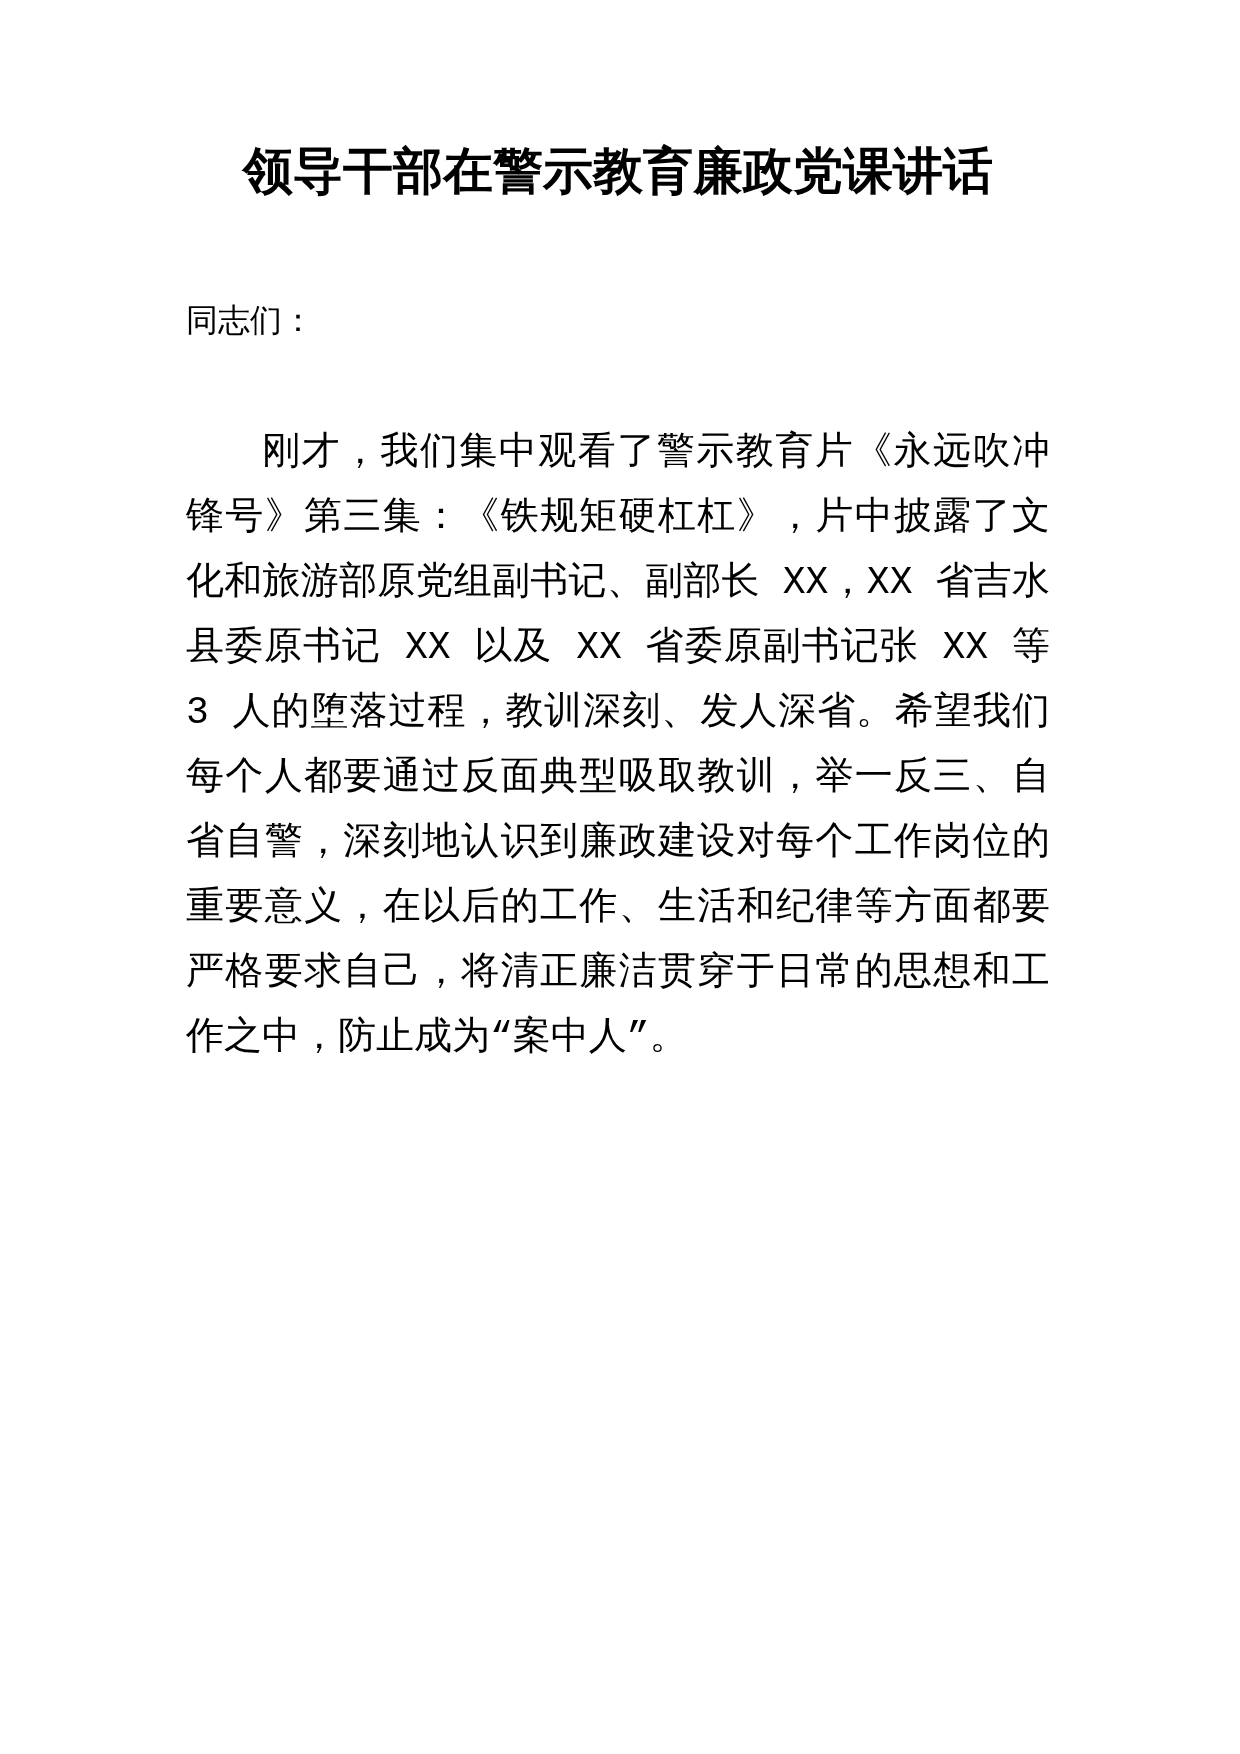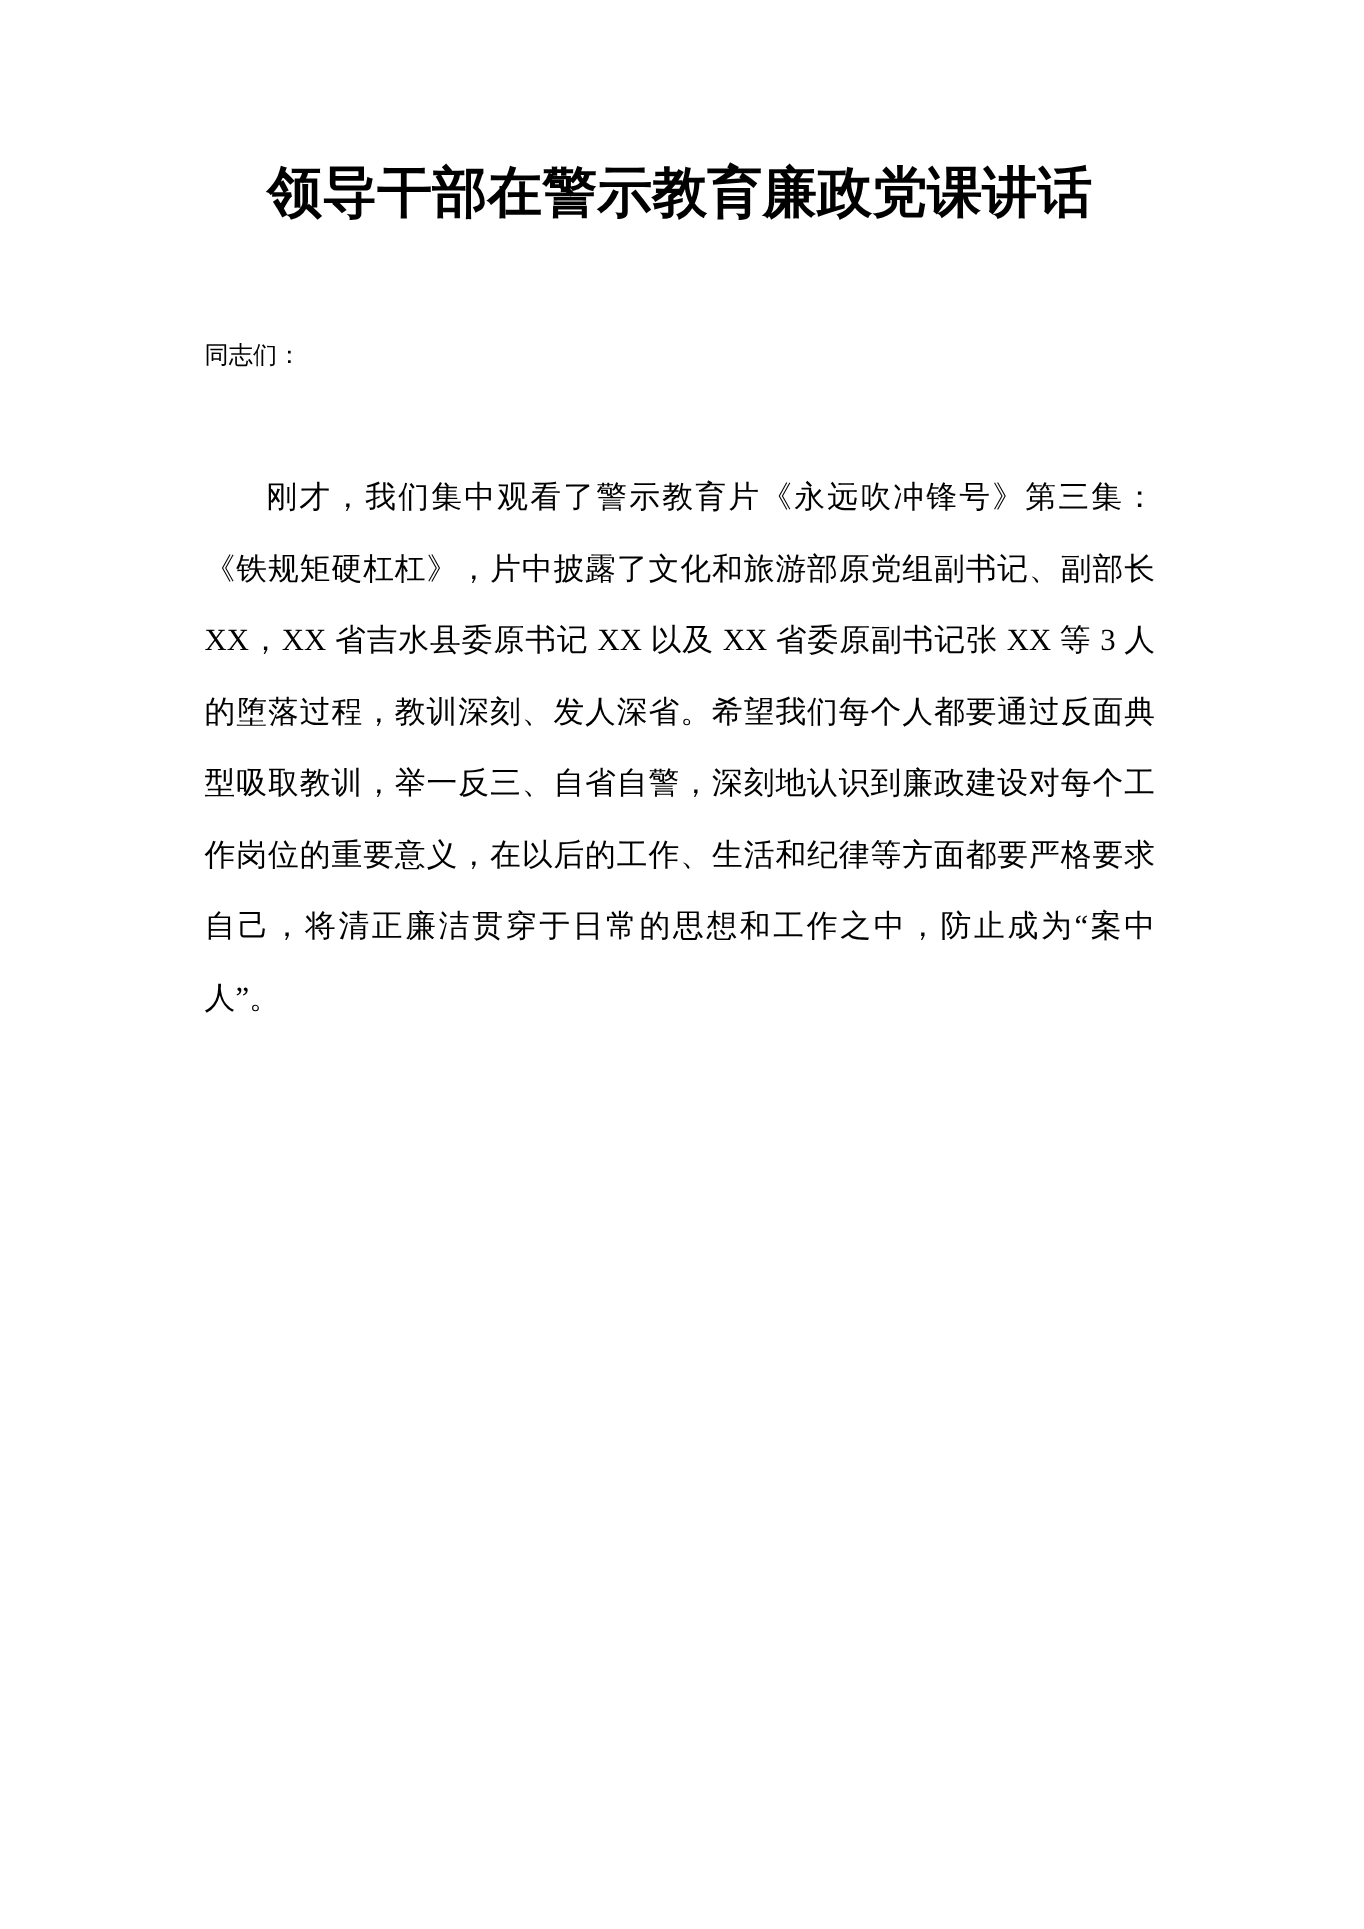--- a/index.html
+++ b/index.html
@@ -9,41 +9,41 @@
   }
   .page {
     position: relative;
     width: 1240px;
     height: 1430px;
     margin: 0 auto;
     box-sizing: border-box;
     padding: 0 190px 0 186px;
     background: #ffffff;
     color: #000000;
-    font-family: Liberation Serif, serif;
+    font-family: Liberation Mono, monospace;
     overflow: hidden;
   }
   .doc-title {
     margin: 145px 0 0 0;
     text-align: center;
     font-size: 50px;
     line-height: 60px;
     font-weight: bold;
     letter-spacing: 0;
     white-space: nowrap;
   }
   .salutation {
     margin: 85px 0 0 0;
-    font-size: 22px;
+    font-size: 32px;
     line-height: 65px;
     font-weight: normal;
   }
   .body-para {
     margin: 65px 0 0 0;
-    font-size: 28px;
+    font-size: 38px;
     line-height: 65px;
     font-weight: normal;
     text-align: justify;
     text-justify: inter-ideograph;
     text-indent: 2em;
     word-break: normal;
     overflow-wrap: break-word;
   }
 </style>
 </head>

